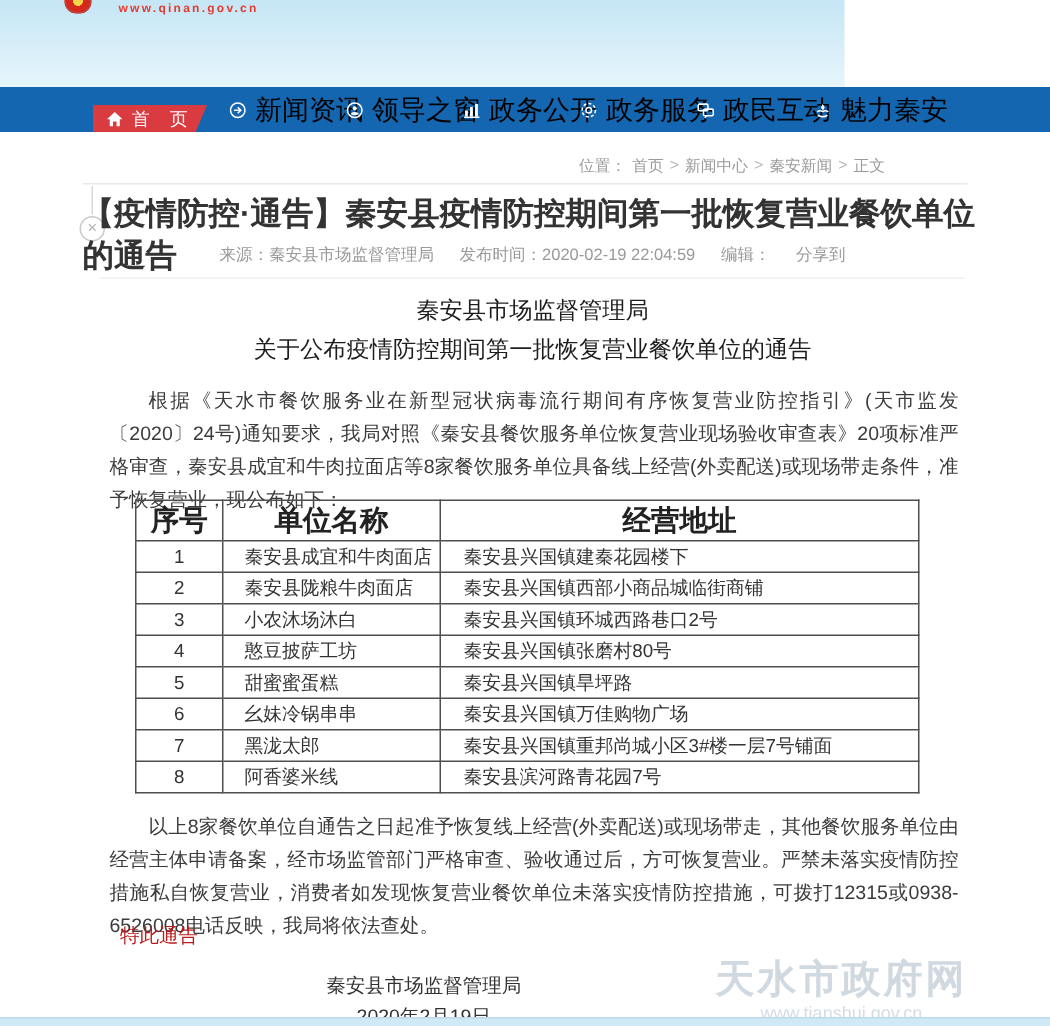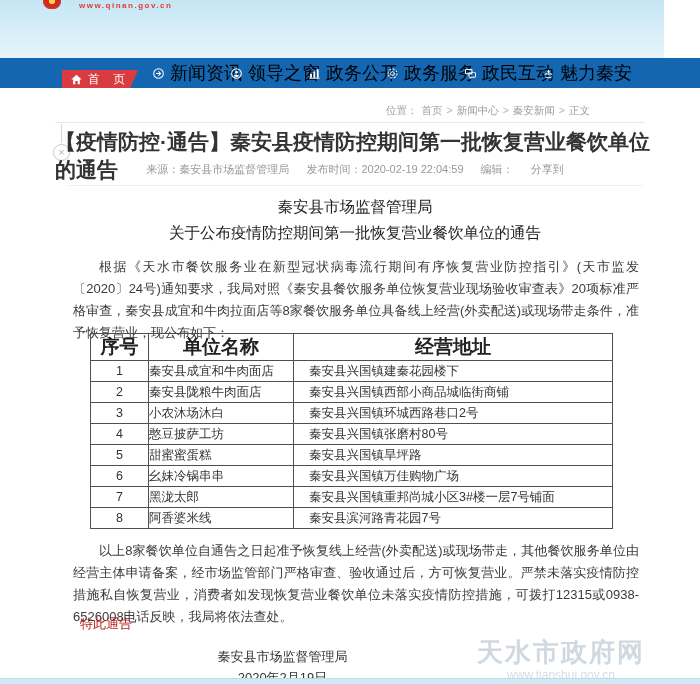--- a/index.html
+++ b/index.html
@@ -2,21 +2,21 @@
 <html><head>
 <meta charset="utf-8">
 <style>
   * { margin:0; padding:0; box-sizing:border-box; }
   html,body { width:700px; height:684px; }
   body {
     position:relative; overflow:hidden; background:#fff;
     font-family:"Liberation Sans","DejaVu Sans",sans-serif; color:#333;
   }
   
-  .topbar { position:absolute; top:0; left:0; width:664px; height:58px;
+  .topbar { position:absolute; top:0; left:0; width:563px; height:58px;
     background:linear-gradient(180deg,#c5e6f5 0%,#d8eef9 55%,#e6f5fb 100%); }
   .emblem { position:absolute; left:43px; top:-7px; width:18px; height:16px;
     border-radius:4px 4px 8px 8px;
     background:radial-gradient(circle at 50% 48%, #f6d34b 0 26%, #d7281d 28% 100%);
     box-shadow:inset 0 0 0 1px #b8463c; }
   .site-url { position:absolute; left:79px; top:1px; font-size:8px; font-weight:bold;
     letter-spacing:1.5px; color:#e23c30; }
   
   .navbar { position:absolute; top:58px; left:0; width:700px; height:30px;
     background:#1366af; display:flex; align-items:stretch; padding-left:62px; }
@@ -52,21 +52,21 @@
     font-weight:500; color:#1d1d1d; }
   .h1 { top:109px; } .h2 { top:135px; }
   .para { position:absolute; left:18px; width:566px; font-size:13px; line-height:22px;
     color:#3b3b3b; text-indent:2em; text-align:justify; }
   .p1 { top:168px; } .p2 { top:452px; }
   .tbl { position:absolute; top:245px; left:35px; border-collapse:collapse; }
   .tbl th, .tbl td { border:1px solid #4f4f4f; }
   .tbl th { height:26px; font-size:19px; font-weight:600; color:#222; text-align:center; }
   .tbl td { height:21px; font-size:12.5px; color:#333; }
   .tbl td:first-child { text-align:center; }
-  .tbl td:nth-child(2) { }
+  .tbl td:nth-child(2) { padding-left:14px; }
   .tbl td:nth-child(3) { padding-left:15px; }
   .c-no { width:58px; } .c-name { width:145px; } .c-addr { width:319px; }
   .closing { position:absolute; top:527px; left:25px; font-size:13px; color:#b91c1c; }
   .sig  { position:absolute; top:560px; left:0; width:455px; text-align:center; font-size:13px; color:#333; }
   .date { position:absolute; top:581px; left:0; width:455px; text-align:center; font-size:13px; color:#333; }
   
   .footer-strip { position:absolute; bottom:0; left:0; width:700px; height:6px;
     background:#cfe9f6; border-top:1px solid #bddaec; }
   .watermark { position:absolute; right:55px; bottom:2px; text-align:center; pointer-events:none; }
   .wm-main { font-size:26px; font-weight:bold; letter-spacing:2px; color:rgba(169,184,198,.55); }

